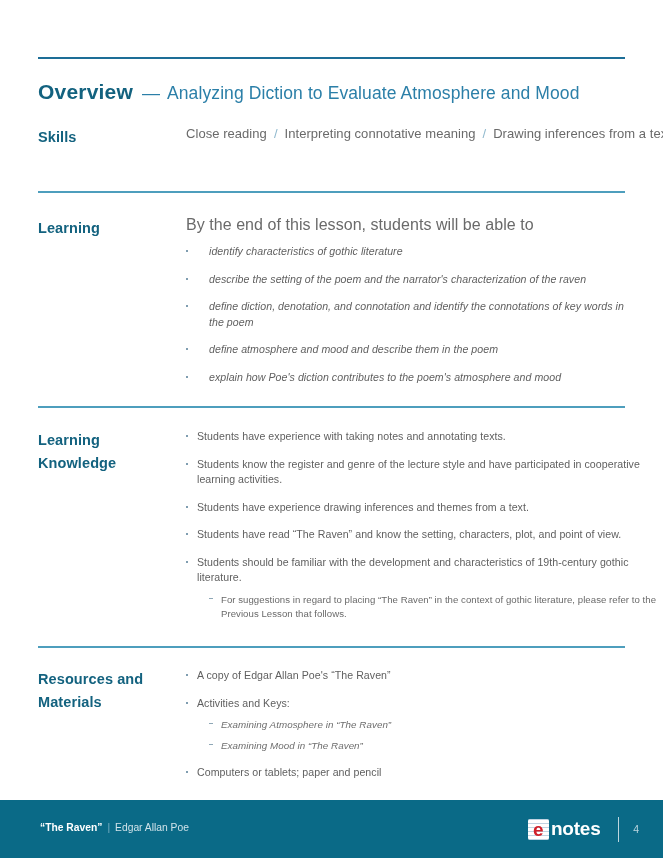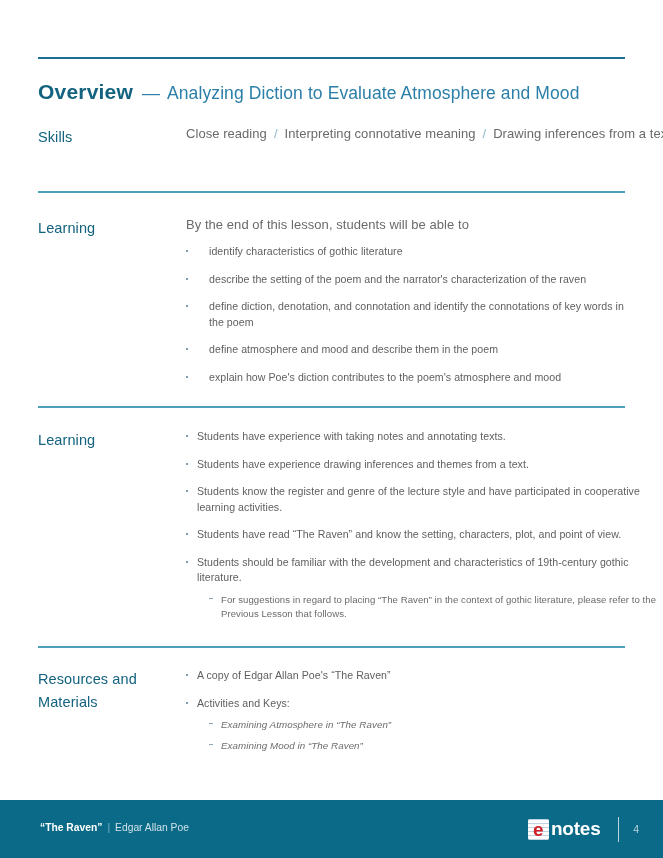--- a/index.html
+++ b/index.html
@@ -41,21 +41,21 @@
     left: 38px;
     width: 587px;
   }
   .sect-label {
     position: absolute;
     left: 0;
     top: 0;
     width: 145px;
     color: #13627f;
     font-size: 14.5px;
-    font-weight: normal;
+    font-weight: bold;
     line-height: 23px;
     letter-spacing: .1px;
   }
   .sect-body {
     position: absolute;
     left: 148px;
     top: 0;
     width: 439px;
   }
 
@@ -98,21 +98,21 @@
     white-space: nowrap;
     letter-spacing: .05px;
   }
   .skills-sep {
     color: #8fb8cd;
     padding: 0 7px;
   }
 
   
   .lead {
-    font-size: 13px;
+    font-size: 16px;
     color: #6a6a6a;
     line-height: 16px;
     margin: 0 0 11px 0;
     letter-spacing: .05px;
   }
 
   ul.bul {
     list-style: none;
     margin: 0;
     padding: 0;
@@ -130,21 +130,21 @@
     position: absolute;
     left: 0;
     top: 6px;
     width: 2.2px;
     height: 2.2px;
     background: #7f9db0;
   }
   ul.bul > li > .btxt { display: block; }
 
   
-  .ind-obj > li { padding-left: 23px; }
+  .ind-obj > li { padding-left: 23px; font-style: italic; }
   .ind-obj > li > .bsq { left: 11px; }
 
   .ind-flat > li { padding-left: 11px; }
   .ind-flat > li > .bsq { left: 0px; }
 
   
   ul.sub {
     list-style: none;
     margin: 7px 0 0 0;
     padding: 0;
@@ -311,34 +311,35 @@
           </li>
       </ul>
     </div>
   </div>
 
   <div class="rule light" style="top:406px;"></div>
 
   <div class="section" style="top:429px;">
     <div class="sect-label">
       <div>Learning</div>
+      <div>Knowledge</div>
     </div>
     <div class="sect-body" style="left:148px; width:477px;">
       <ul class="bul ind-flat">
         <li>
             <span class="bsq"></span>
             <span class="btxt">Students have experience with taking notes and annotating texts.</span>
           </li>
         <li>
             <span class="bsq"></span>
+            <span class="btxt">Students know the register and genre of the lecture style and have participated in cooperative learning activities.</span>
+          </li>
+        <li>
+            <span class="bsq"></span>
             <span class="btxt">Students have experience drawing inferences and themes from a text.</span>
-          </li>
-        <li>
-            <span class="bsq"></span>
-            <span class="btxt">Students know the register and genre of the lecture style and have participated in cooperative learning activities.</span>
           </li>
         <li>
             <span class="bsq"></span>
             <span class="btxt">Students have read “The Raven” and know the setting, characters, plot, and point of view.</span>
           </li>
         <li>
             <span class="bsq"></span>
             <span class="btxt">Students should be familiar with the development and characteristics of 19th-century gothic literature.</span>
           <ul class="sub">
             <li><span class="dash"></span><span class="stxt">For suggestions in regard to placing “The Raven” in the context of gothic literature, please refer to the Previous Lesson that follows.</span></li>
@@ -362,20 +363,24 @@
             <span class="btxt">A copy of Edgar Allan Poe's “The Raven”</span>
           </li>
         <li>
             <span class="bsq"></span>
             <span class="btxt">Activities and Keys:</span>
           <ul class="sub ital">
             <li><span class="dash"></span><span class="stxt">Examining Atmosphere in “The Raven”</span></li>
             <li><span class="dash"></span><span class="stxt">Examining Mood in “The Raven”</span></li>
           </ul>
         </li>
+        <li>
+            <span class="bsq"></span>
+            <span class="btxt">Computers or tablets; paper and pencil</span>
+          </li>
       </ul>
     </div>
   </div>
 
   <div class="footer">
     <div class="footer-left">
       <span class="footer-work">“The Raven”</span><span class="footer-pipe">|</span><span class="footer-author">Edgar Allan Poe</span>
     </div>
     <div class="brand">
       <span class="brand-e">

